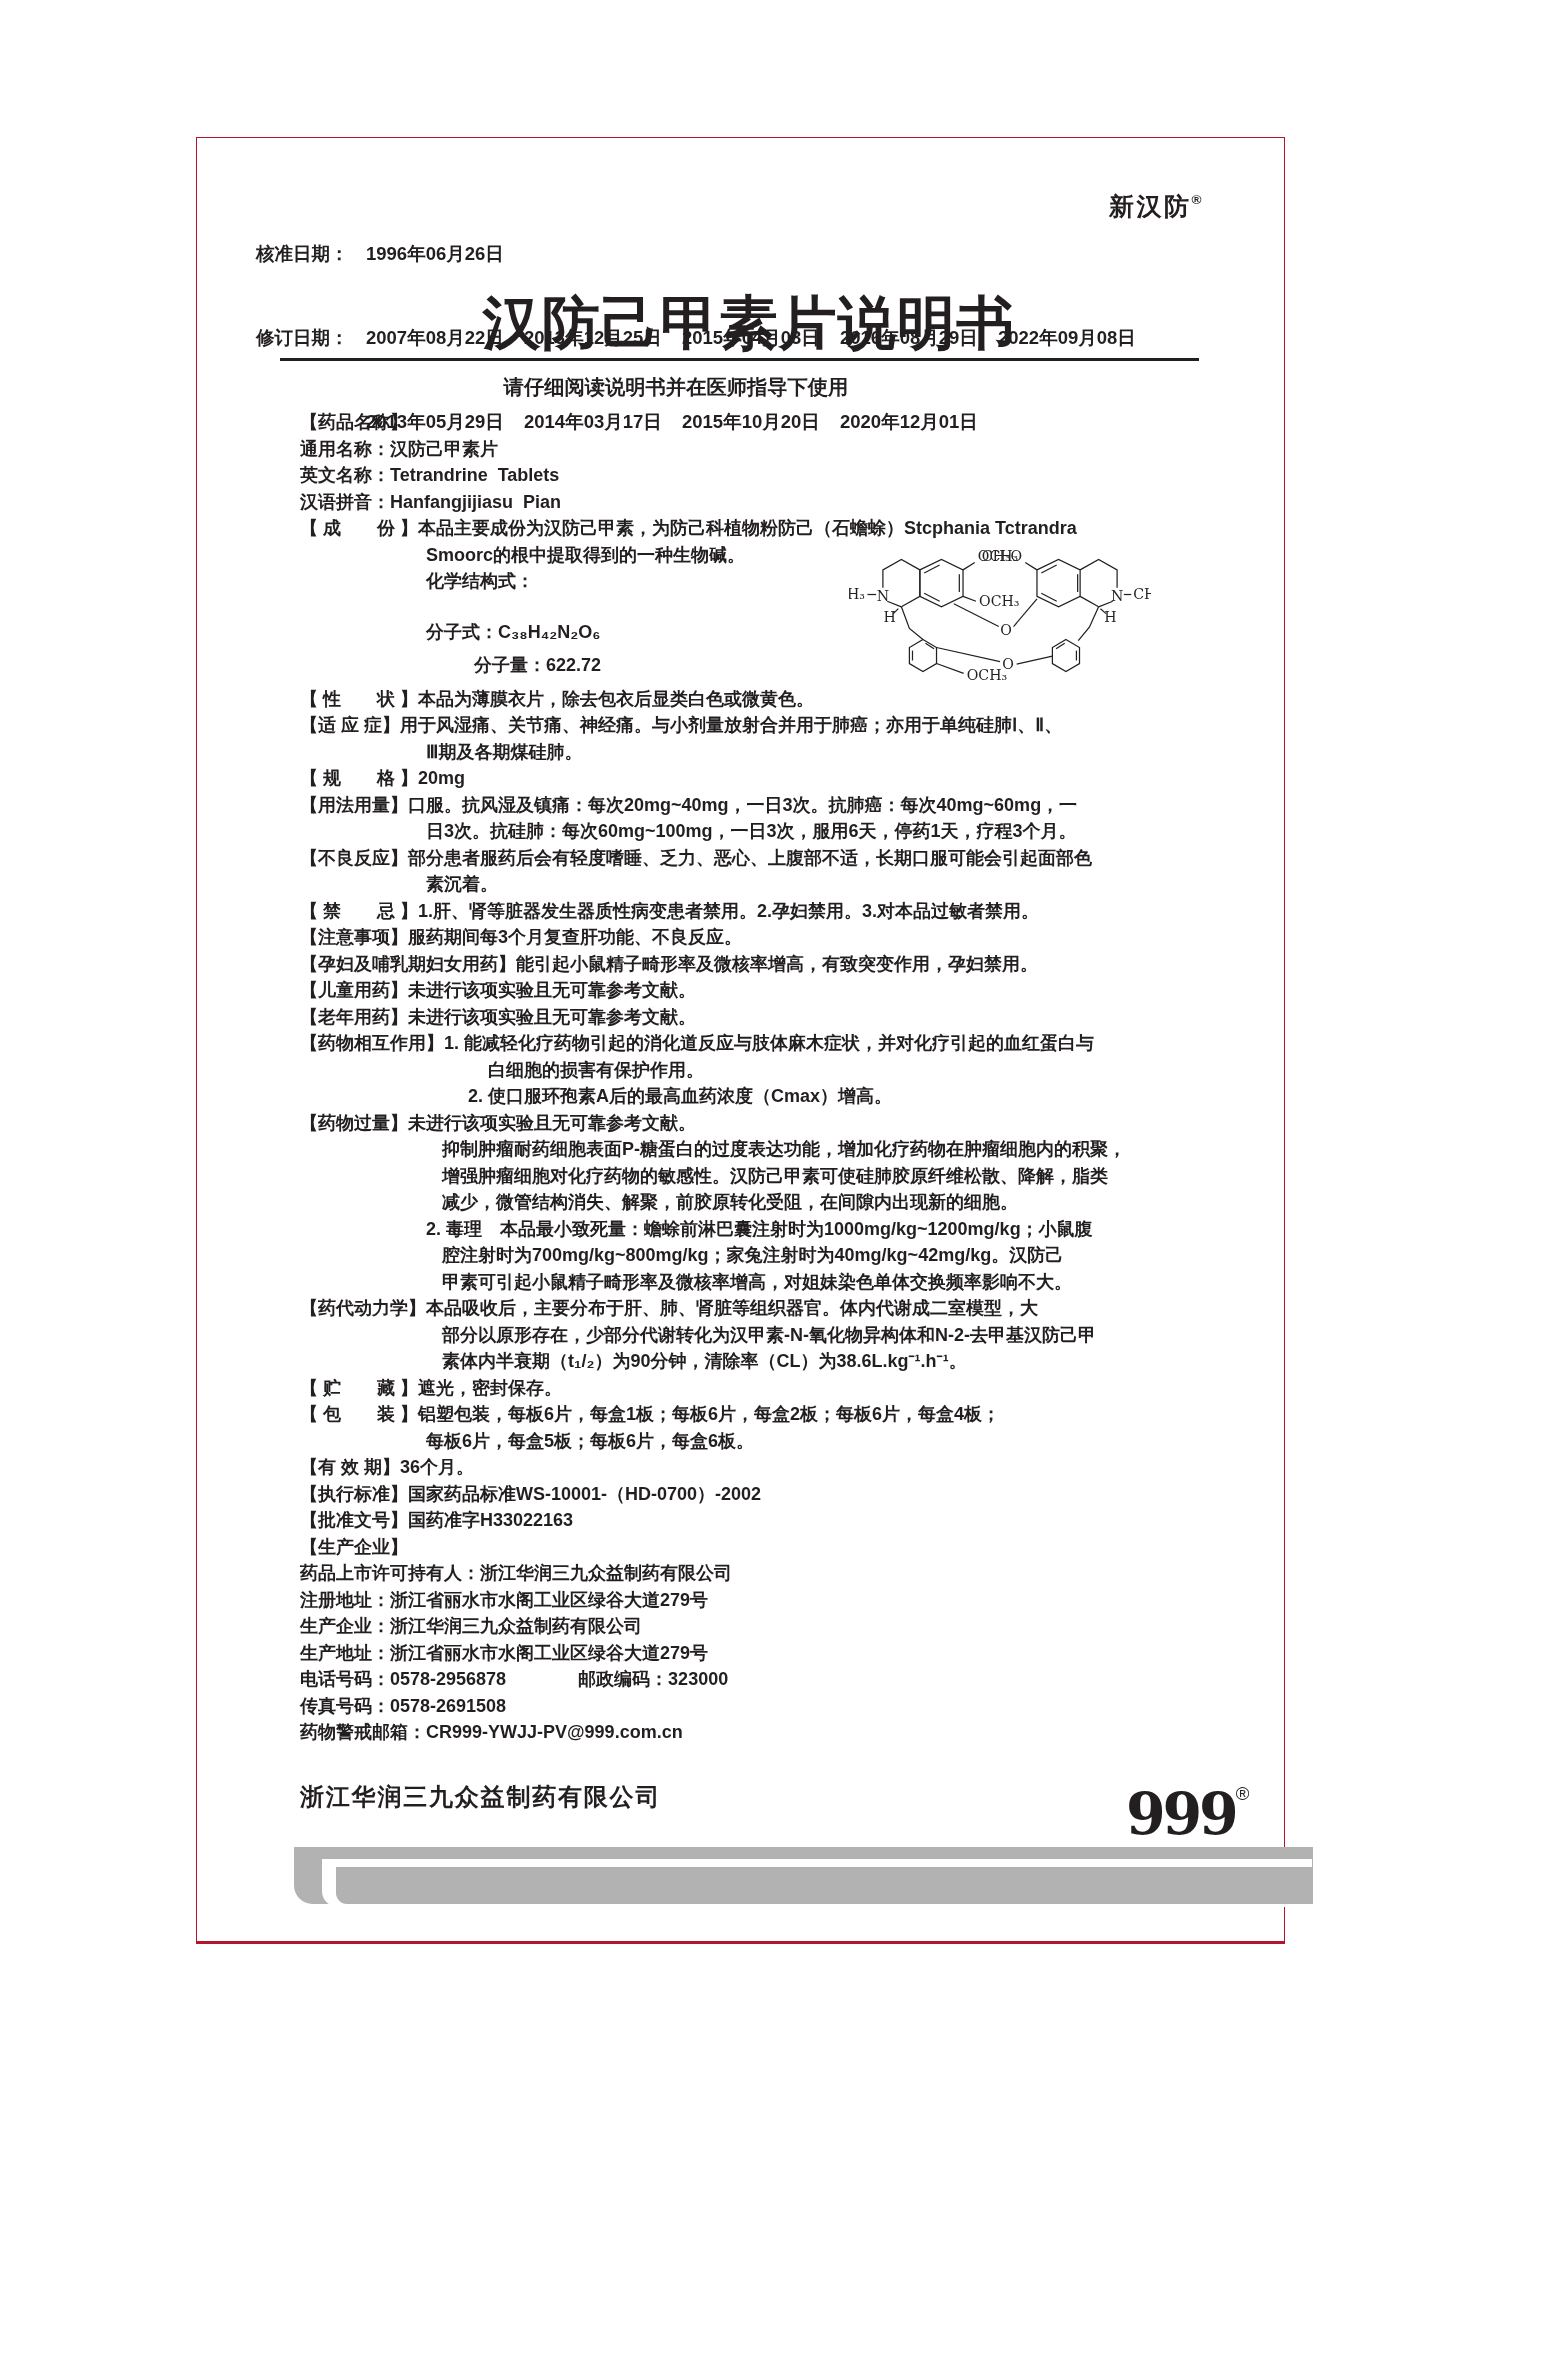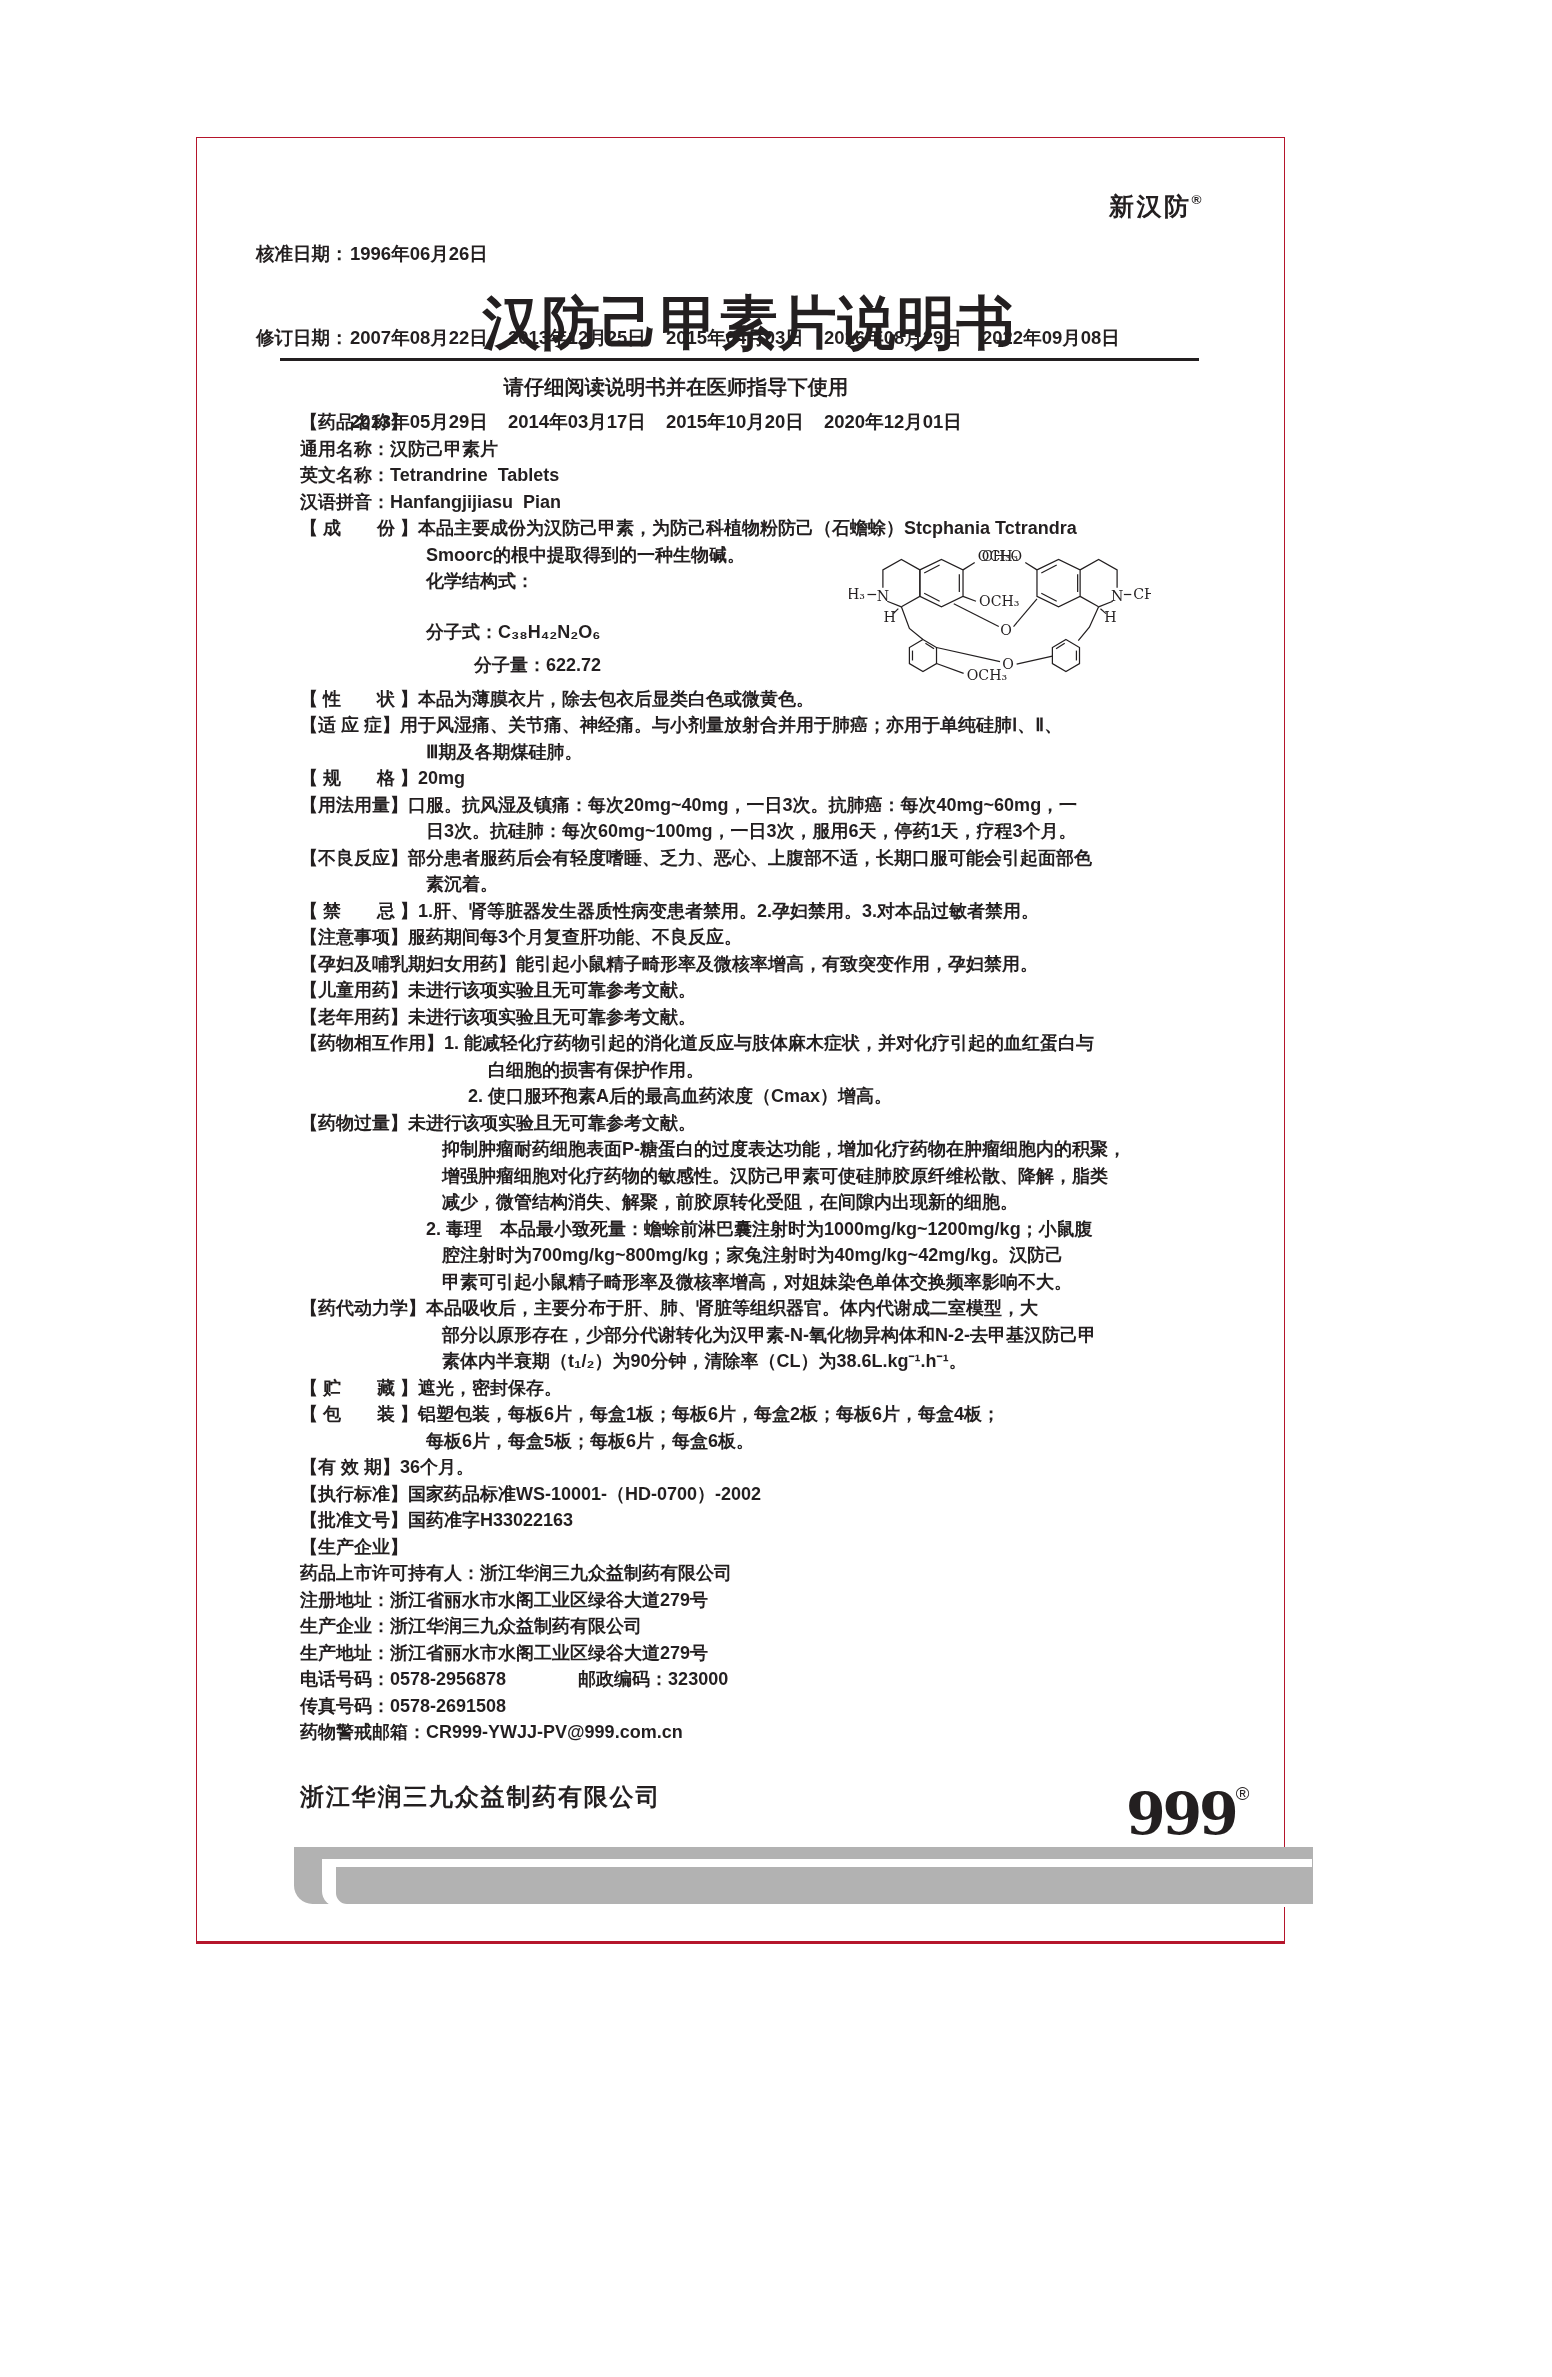--- a/index.html
+++ b/index.html
@@ -2,21 +2,21 @@
 <html style="--red: #b5152b; --gray: #b2b2b2; --ink: #231f20;font-size:10px"><head>
 <meta charset="utf-8">
 <style>
   :root{ --red:#b5152b; --gray:#b2b2b2; --ink:#231f20; }
   html,body{margin:0;padding:0;background:#ffffff;}
   body{width:1553px;height:2377px;position:relative;font-family:"Liberation Sans",sans-serif;color:var(--ink);}
   .abs{position:absolute;}
   #frame{left:196px;top:137px;width:1087px;height:1803px;border:1.8px solid var(--red);border-bottom-width:3.7px;background:transparent;}
   
   #dates{left:256px;top:184px;font-size:18.5px;font-weight:bold;line-height:28px;white-space:pre;}
-  .date-row{display:flex;}
+  .date-row{display:flex;gap:16px;}
   .date-label{display:inline-block;width:94px;}
   .date-cell{display:inline-block;width:158px;}
   
   #brand{left:1109px;top:190px;font-size:25px;font-weight:bold;letter-spacing:2.5px;white-space:nowrap;}
   #brand sup{font-size:13.6px;letter-spacing:0;vertical-align:11px;}
   
   #title{left:196px;top:285px;width:1106px;text-align:center;font-size:58px;font-weight:900;letter-spacing:1.2px;}
   #divider{left:280px;top:358px;width:919px;height:3.1px;background:var(--ink);}
   #subtitle{left:196px;top:373px;width:960px;text-align:center;font-size:20.3px;font-weight:bold;}
   

